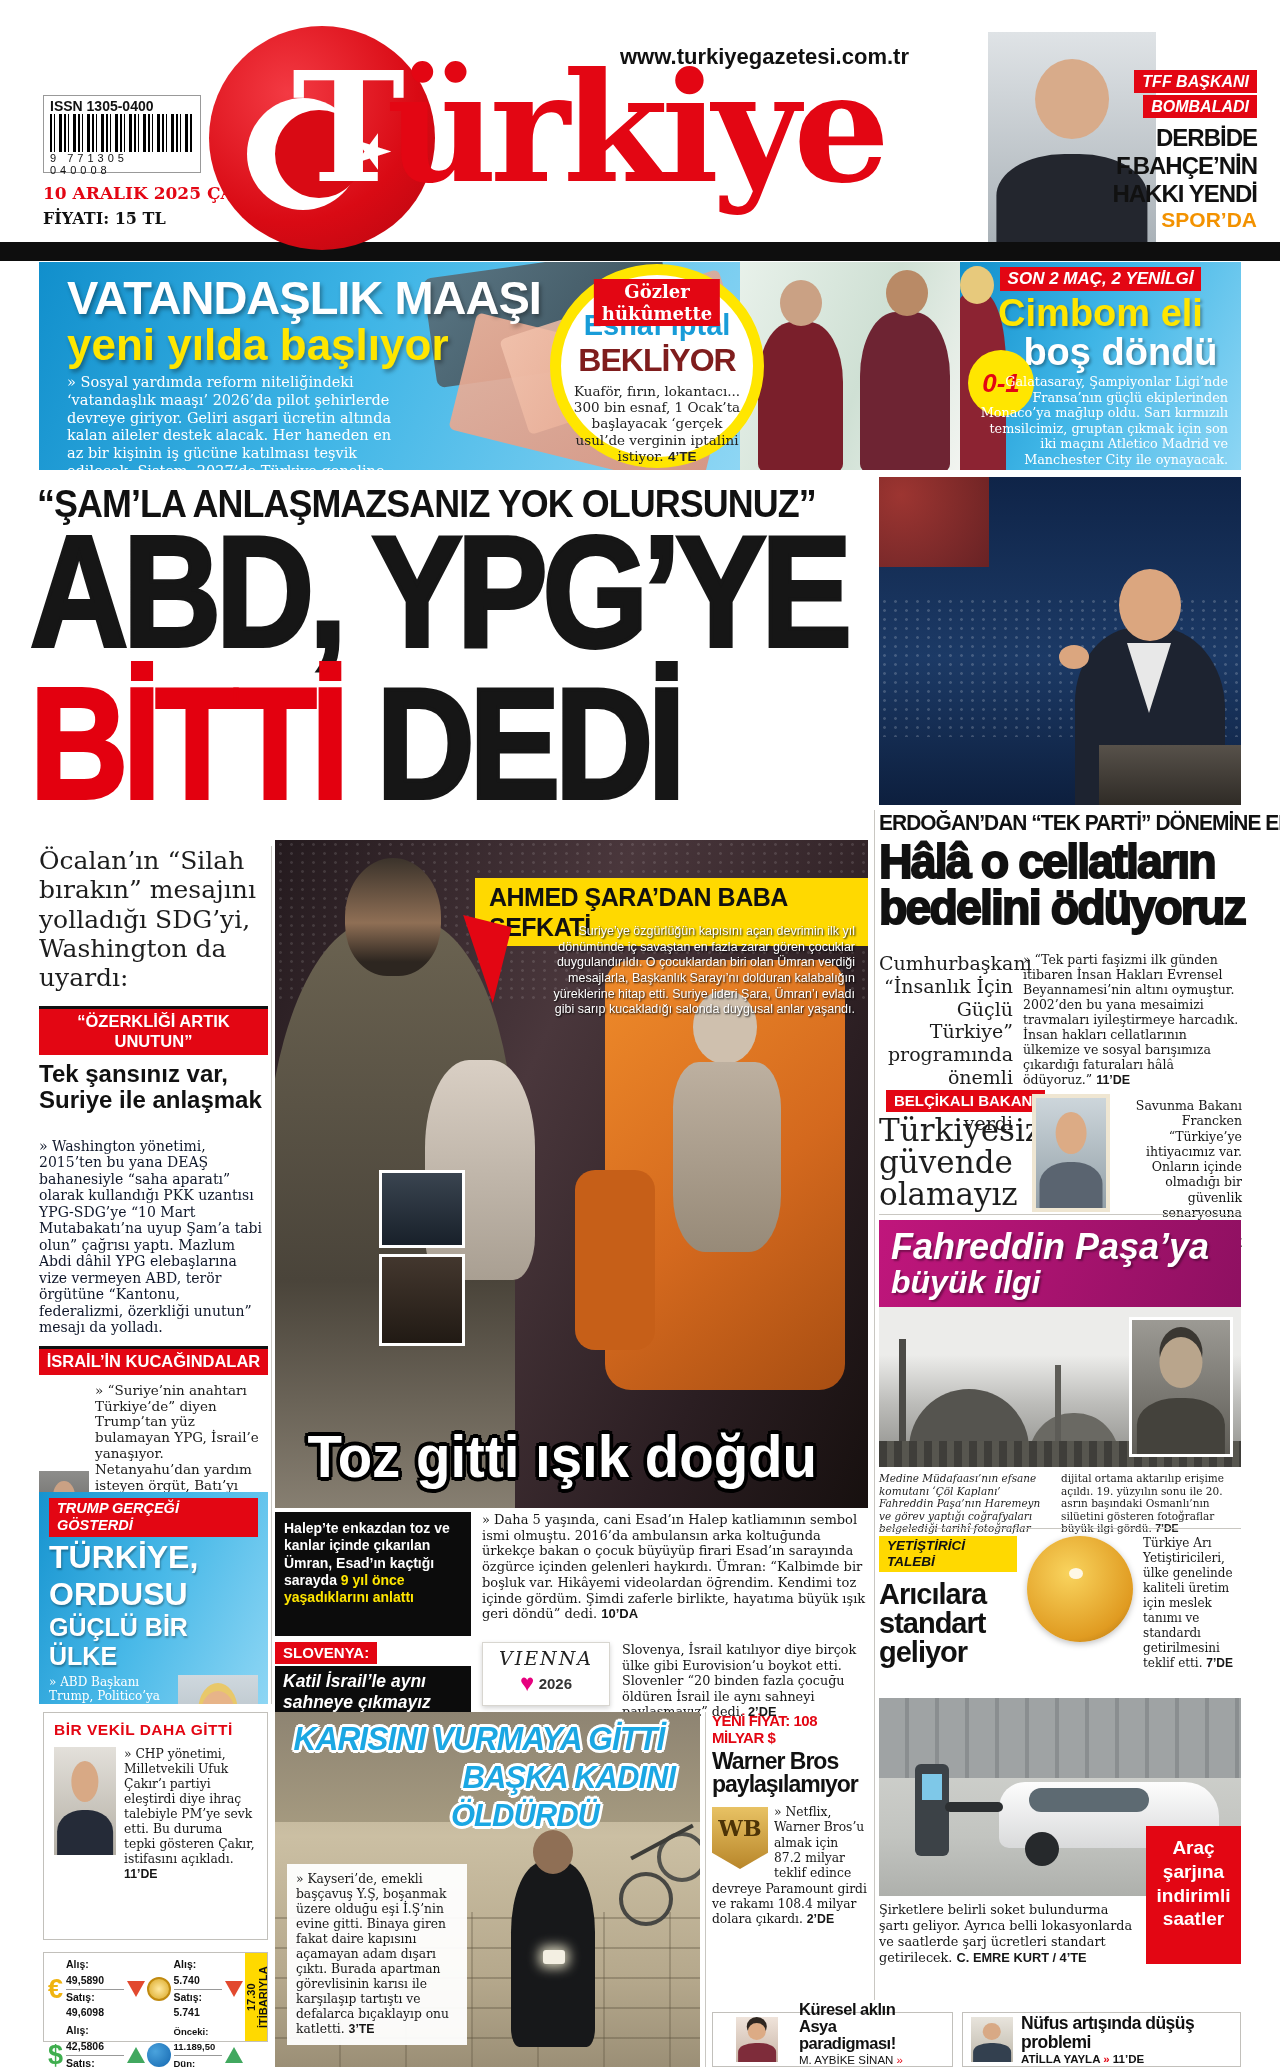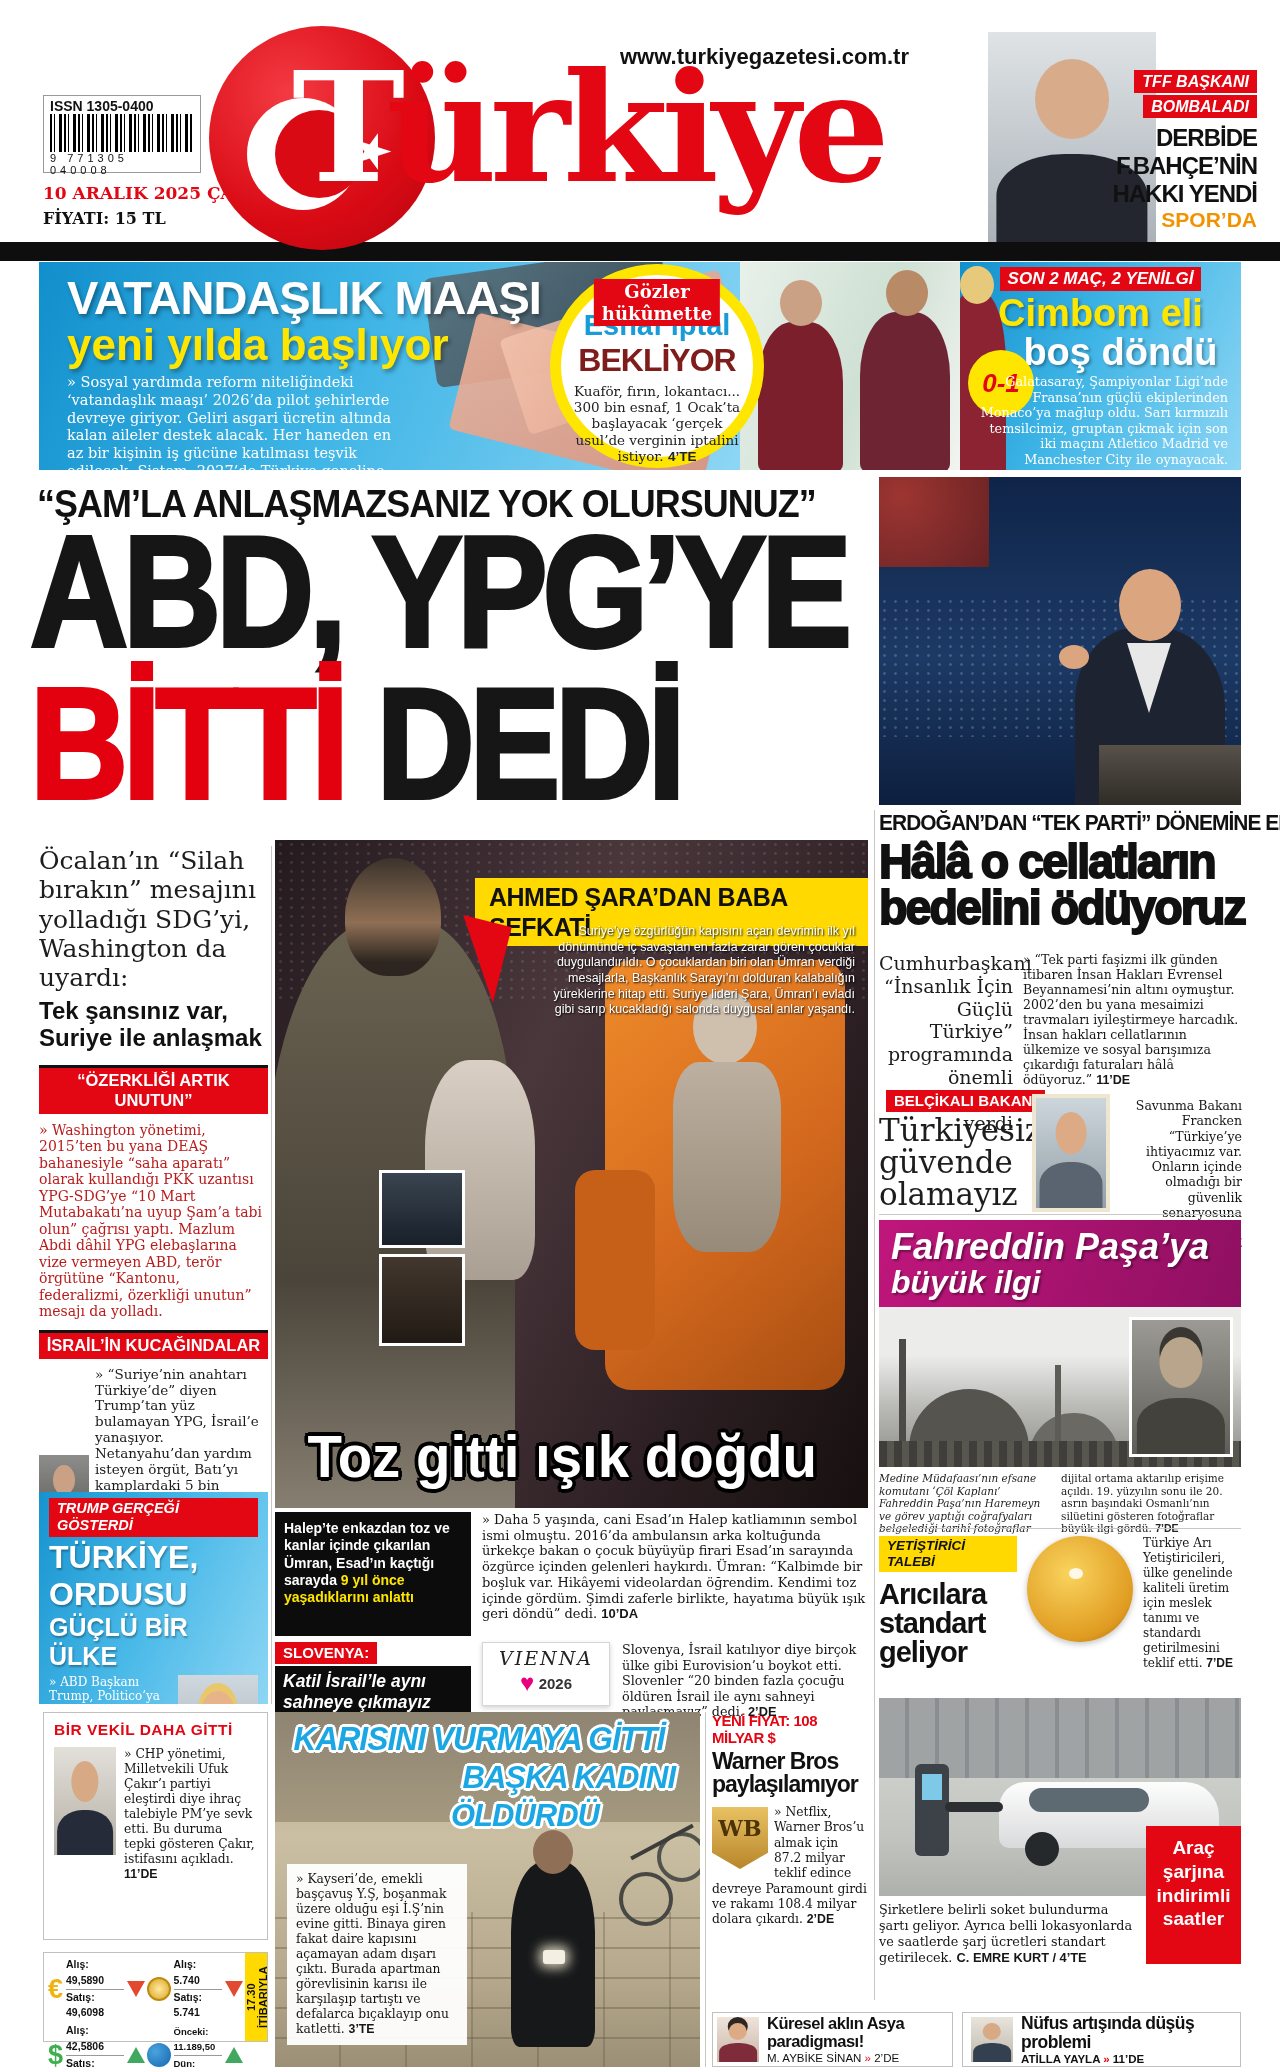--- a/index.html
+++ b/index.html
@@ -111,25 +111,25 @@
   <div class="ab" style="left:0;top:0;width:110px;height:90px;background:radial-gradient(circle at 20% 20%,#c0392b,#7c1f18);opacity:.8"></div>
   <div class="ab" style="left:196px;top:150px;width:150px;height:178px;border-radius:42% 46% 0 0;background:#1d2330"></div>
   <div class="ab" style="left:248px;top:166px;width:44px;height:70px;background:#e8e8e8;clip-path:polygon(0 0,100% 0,50% 100%)"></div>
   <div class="ab" style="left:240px;top:92px;width:62px;height:72px;border-radius:50%;background:#dba67f"></div>
   <div class="ab" style="left:180px;top:168px;width:30px;height:24px;border-radius:50%;background:#dba67f"></div>
   <div class="ab" style="left:220px;top:268px;width:142px;height:60px;background:linear-gradient(#57514a,#2f2b26)"></div>
 </div>
 
 <div class="ab" style="left:39px;top:846px;width:229px">
   <div class="serif" style="font-size:25px;line-height:1.17;color:#1d1d1d">Öcalan’ın “Silah bırakın” mesajını yolladığı SDG’yi, Washington da uyardı:</div>
-  <div style="font-weight:bold;font-size:24px;line-height:1.1;margin-top:6px">Tek şansınız var, Suriye ile anlaşmak</div>
   <div style="margin-top:14px;border-top:3px solid #111;width:229px">
     <span class="bd" style="font-size:16.5px;width:229px;text-align:center;padding:3px 0">“ÖZERKLİĞİ ARTIK UNUTUN”</span>
   </div>
-  <div class="serif" style="margin-top:8px;font-size:14px;line-height:1.18;color:#b91c1c">» Washington yönetimi, 2015’ten bu yana DEAŞ bahanesiyle “saha aparatı” olarak kullandığı PKK uzantısı YPG-SDG’ye “10 Mart Mutabakatı’na uyup Şam’a tabi olun” çağrısı yaptı. Mazlum Abdi dâhil YPG elebaşlarına vize vermeyen ABD, terör örgütüne “Kantonu, federalizmi, özerkliği unutun” mesajı da yolladı.</div>
+  <div style="font-weight:bold;font-size:24px;line-height:1.1;margin-top:6px">Tek şansınız var, Suriye ile anlaşmak</div>
+  <div class="serif" style="margin-top:24px;font-size:14px;line-height:1.18;color:#0f172a">» Washington yönetimi, 2015’ten bu yana DEAŞ bahanesiyle “saha aparatı” olarak kullandığı PKK uzantısı YPG-SDG’ye “10 Mart Mutabakatı’na uyup Şam’a tabi olun” çağrısı yaptı. Mazlum Abdi dâhil YPG elebaşlarına vize vermeyen ABD, terör örgütüne “Kantonu, federalizmi, özerkliği unutun” mesajı da yolladı.</div>
   <div style="margin-top:10px;border-top:3px solid #111;width:229px">
     <span class="bd" style="font-size:16.5px;width:229px;text-align:center;padding:3px 0">İSRAİL’İN KUCAĞINDALAR</span>
   </div>
   <div class="serif" style="margin-top:8px;font-size:13.5px;line-height:1.18;color:#1a1a1a">
     <span class="pt" style="float:left;width:50px;height:80px;margin:88px 6px 0 0;background:linear-gradient(#8d8d8b,#55534f)">
         <span class="hd" style="background:#caa184"></span>
         <span class="tr" style="background:#2b2b28"></span>
       </span>
     <span>» “Suriye’nin anahtarı Türkiye’de” diyen Trump’tan yüz bulamayan YPG, İsrail’e yanaşıyor. Netanyahu’dan yardım isteyen örgüt, Batı’yı kamplardaki 5 bin DEAŞ’lıyı bırakmakla tehdit etti. İsrail’in verdiği akılla devlet gibi kimlik basmaya çalışan örgütü, Şam’a entegre olmazsa büyük bir askerî operasyon bekliyor.</span>
   </div>
@@ -324,21 +324,21 @@
   <div class="rt" style="font-weight:bold;font-size:15px;letter-spacing:-.5px">YENİ FİYAT: 108 MİLYAR $</div>
   <div style="font-weight:bold;font-size:23px;line-height:1.02;letter-spacing:-1px;margin-top:4px">Warner Bros paylaşılamıyor</div>
   <div class="serif" style="margin-top:8px;font-size:12.3px;line-height:1.25;color:#161616">
     <span class="wb-shield" style="float:left;width:56px;height:62px;margin:2px 6px 2px 0;font-size:22px;padding-top:8px">
         <span>WB</span>
       </span>
     <span>» Netflix, Warner Bros’u almak için 87.2 milyar teklif edince devreye Paramount girdi ve rakamı 108.4 milyar dolara çıkardı.</span> <b style="font-family:'Liberation Sans',sans-serif">2’DE</b>
   </div>
 </div>
 
-<div class="ab" style="left:712px;top:2012px;width:241px;height:55px;border:1px solid #c2c0bb;display:flex;gap:8px;padding:4px 4px;align-items:center">
+<div class="ab" style="left:712px;top:2012px;width:241px;height:55px;border:1px solid #c2c0bb;display:flex;gap:21px;padding:4px 23px;align-items:center">
   <div class="pt" style="width:42px;height:45px;flex:none;background:linear-gradient(#efe3da,#c9b6a8)">
     <span class="hd" style="background:#dcab85;box-shadow:0 -5px 0 1px #2e2620"></span>
     <span class="tr" style="background:#7e2c3a"></span>
   </div>
   <div>
     <div style="font-weight:bold;font-size:16.5px;line-height:1.05;letter-spacing:-.5px">Küresel aklın Asya paradigması!</div>
     <div style="font-size:11.5px;font-weight:normal;margin-top:2px">
       <span>M. AYBİKE SİNAN</span>
       <span class="rt">»</span>
       <span>2’DE</span>

